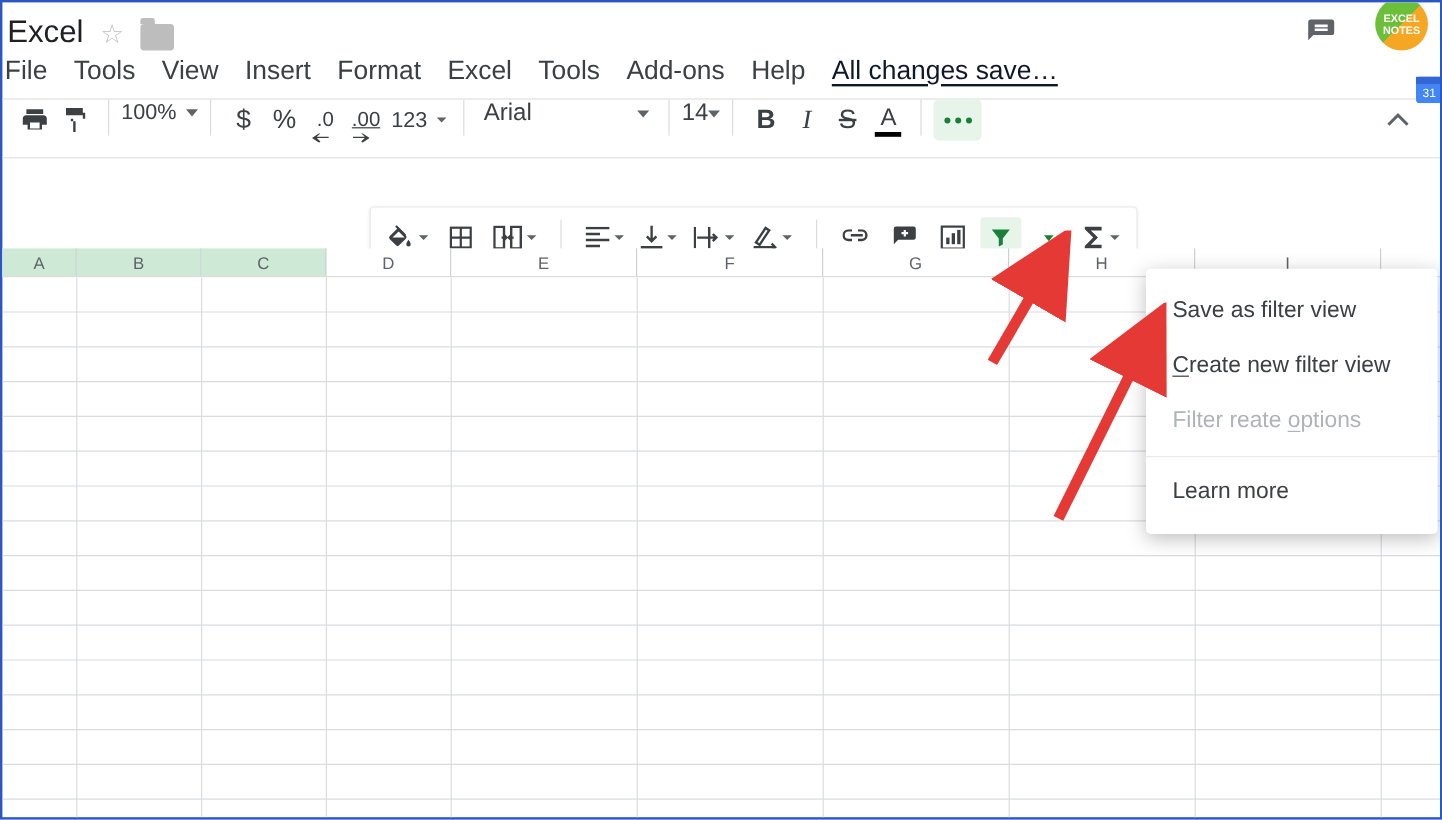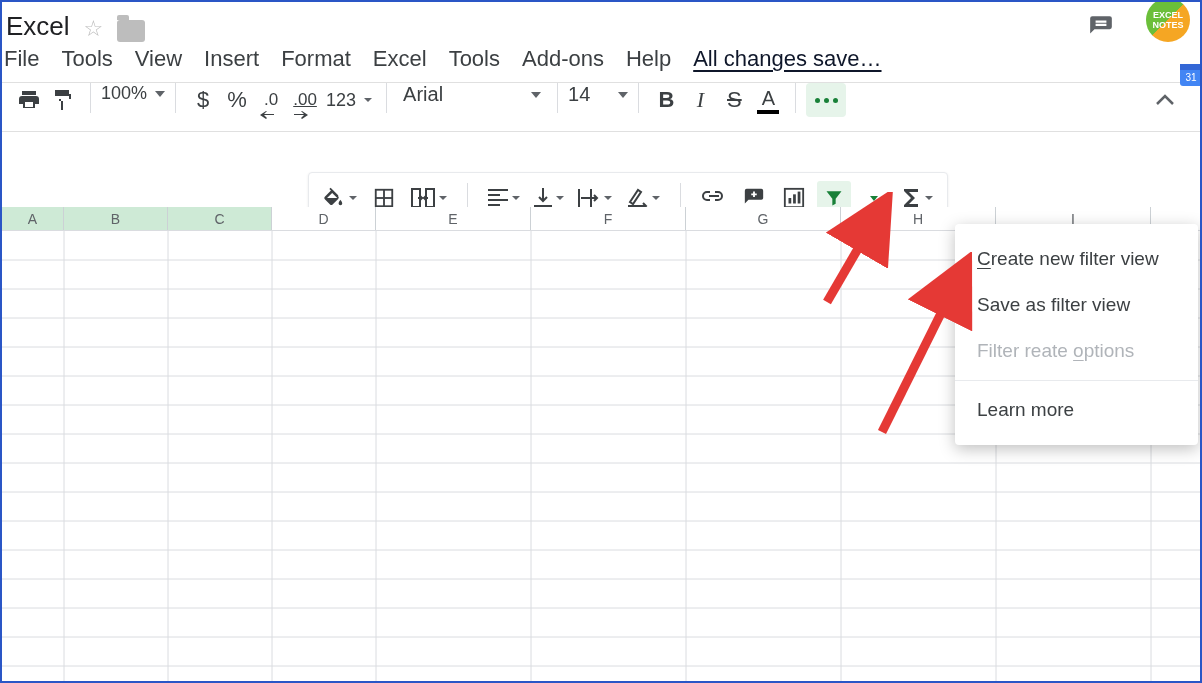--- a/index.html
+++ b/index.html
@@ -26,21 +26,21 @@
   .menubar span{cursor:pointer;}
   .save-status{color:#0f172a;text-decoration:underline;text-underline-offset:4px;cursor:pointer;}
   
   .toolbar{display:flex;align-items:flex-start;height:50px;padding:0 10px;border-top:1px solid #e0e0e0;border-bottom:1px solid #e0e0e0;position:relative;}
   .sep{width:1px;height:30px;background:#dadce0;margin:0 10px;}
   .tool{display:flex;align-items:center;justify-content:center;min-width:34px;height:34px;padding:0 4px;cursor:pointer;color:#3c4043;}
   .zoom{font-size:18px;display:flex;align-items:center;gap:8px;cursor:pointer;}
   .caret{border-top:6px solid #5f6368;border-left:5px solid transparent;border-right:5px solid transparent;display:inline-block;}
   .caret-small{border-top:4px solid #5f6368;border-left:4px solid transparent;border-right:4px solid transparent;display:inline-block;margin-left:4px;}
   .font-sel{font-size:20px;display:flex;align-items:center;justify-content:space-between;width:150px;padding:0 6px;cursor:pointer;}
-  .size-sel{font-size:20px;display:flex;align-items:center;gap:28px;cursor:pointer;}
+  .size-sel{font-size:20px;display:flex;align-items:center;cursor:pointer;}
   .b-btn{font-weight:bold;font-size:22px;}
   .i-btn{font-style:italic;font-family:Georgia,serif;font-size:22px;}
   .s-btn{text-decoration:line-through;font-size:22px;}
   .textcolor{display:flex;flex-direction:column;align-items:center;}
   .textcolor .A{font-size:20px;font-weight:500;}
   .textcolor .bar{height:4px;width:22px;background:#000;}
   .more{background:#e6f4ea;border-radius:4px;display:flex;gap:4px;align-items:center;justify-content:center;width:40px;height:34px;}
   .more span{width:5px;height:5px;border-radius:50%;background:#188038;}
   .collapse{margin-left:auto;margin-right:8px;}
   .cal-icon{position:absolute;right:-2px;top:58px;}
@@ -291,22 +291,22 @@
       <line x1="0" x2="1202" y1="319" y2="319"></line>
       <line x1="0" x2="1202" y1="348" y2="348"></line>
       <line x1="0" x2="1202" y1="377" y2="377"></line>
       <line x1="0" x2="1202" y1="406" y2="406"></line>
       <line x1="0" x2="1202" y1="435" y2="435"></line>
       <line x1="0" x2="1202" y1="464" y2="464"></line>
     </svg>
 </div>
 
 <div class="dropdown">
+  <div class="item">Save as filter view</div>
   <div class="item"><span class="underline-first">C</span><span id="mi1">reate new filter view</span></div>
-  <div class="item">Save as filter view</div>
   <div class="item disabled"><span>Filter reate </span><span class="underline-first">o</span><span>ptions</span></div>
   <hr>
   <div class="item">Learn more</div>
 </div>
 
 <svg class="arrow" style="left:810px;top:190px;" width="90" height="120">
   <defs>
       <marker id="ah1" markerWidth="8" markerHeight="8" refX="6" refY="4" orient="auto">
         <path d="M0 0 L8 4 L0 8 z" fill="#e53935"></path>
       </marker>

